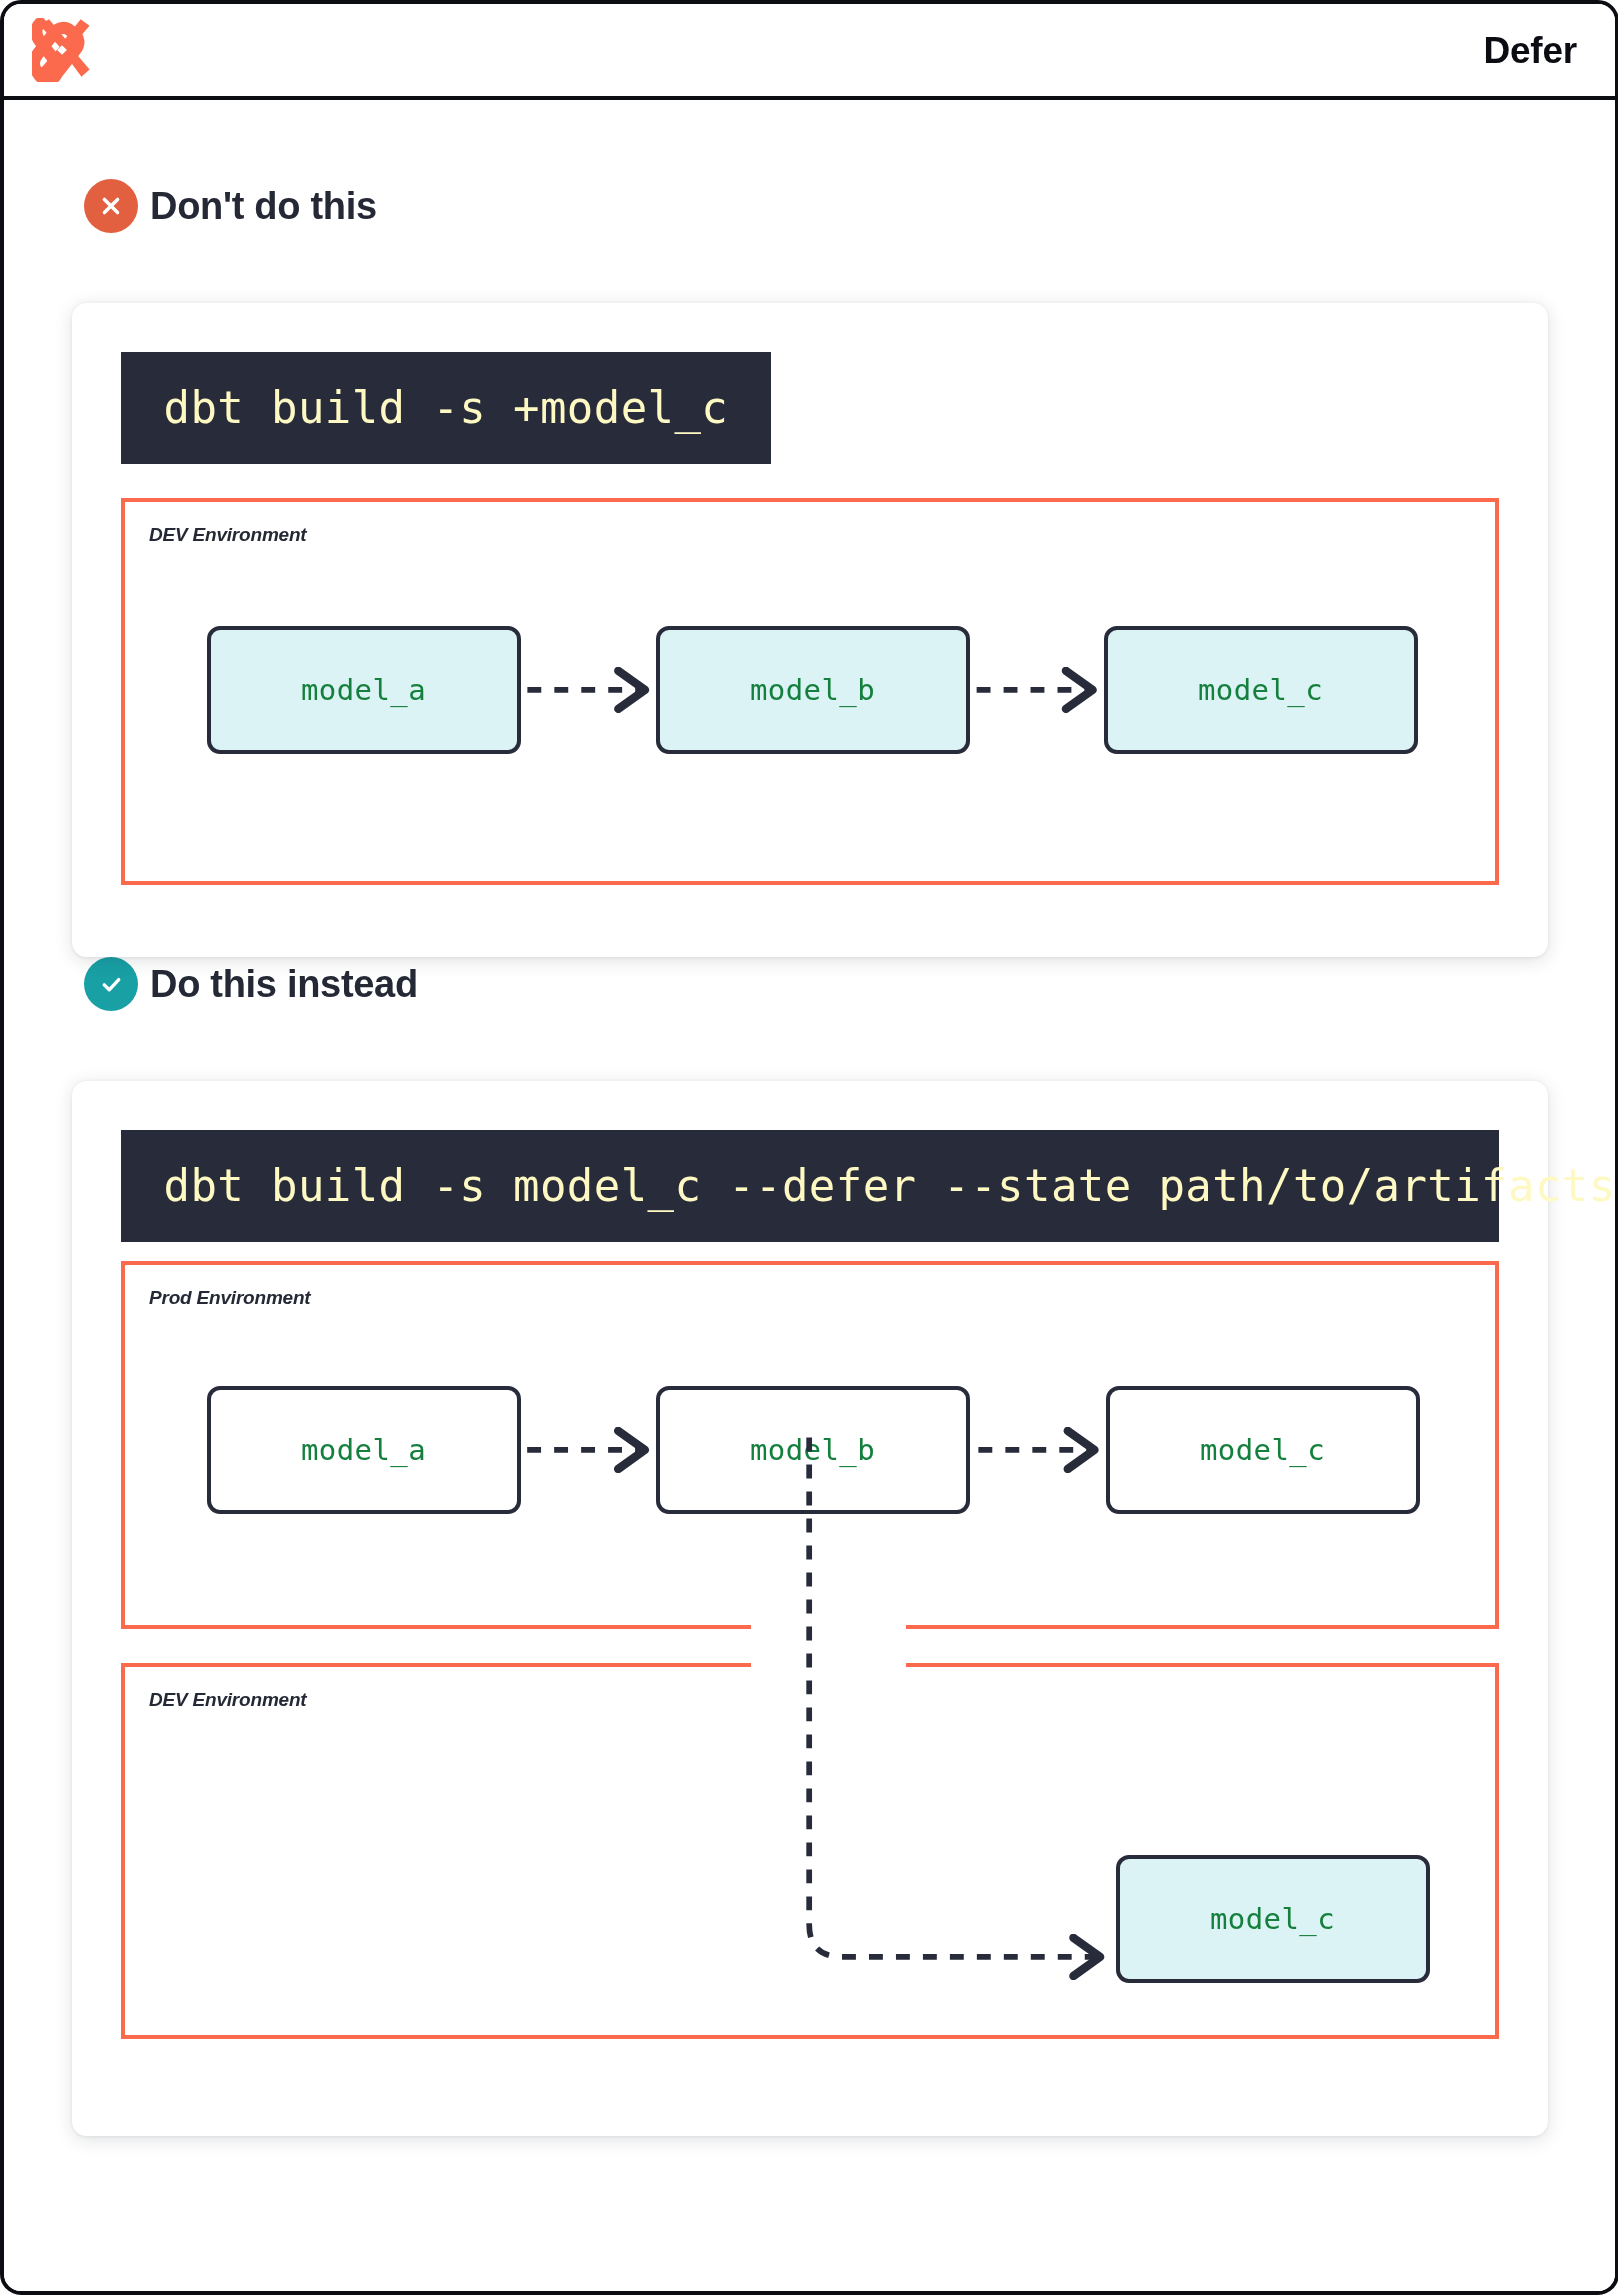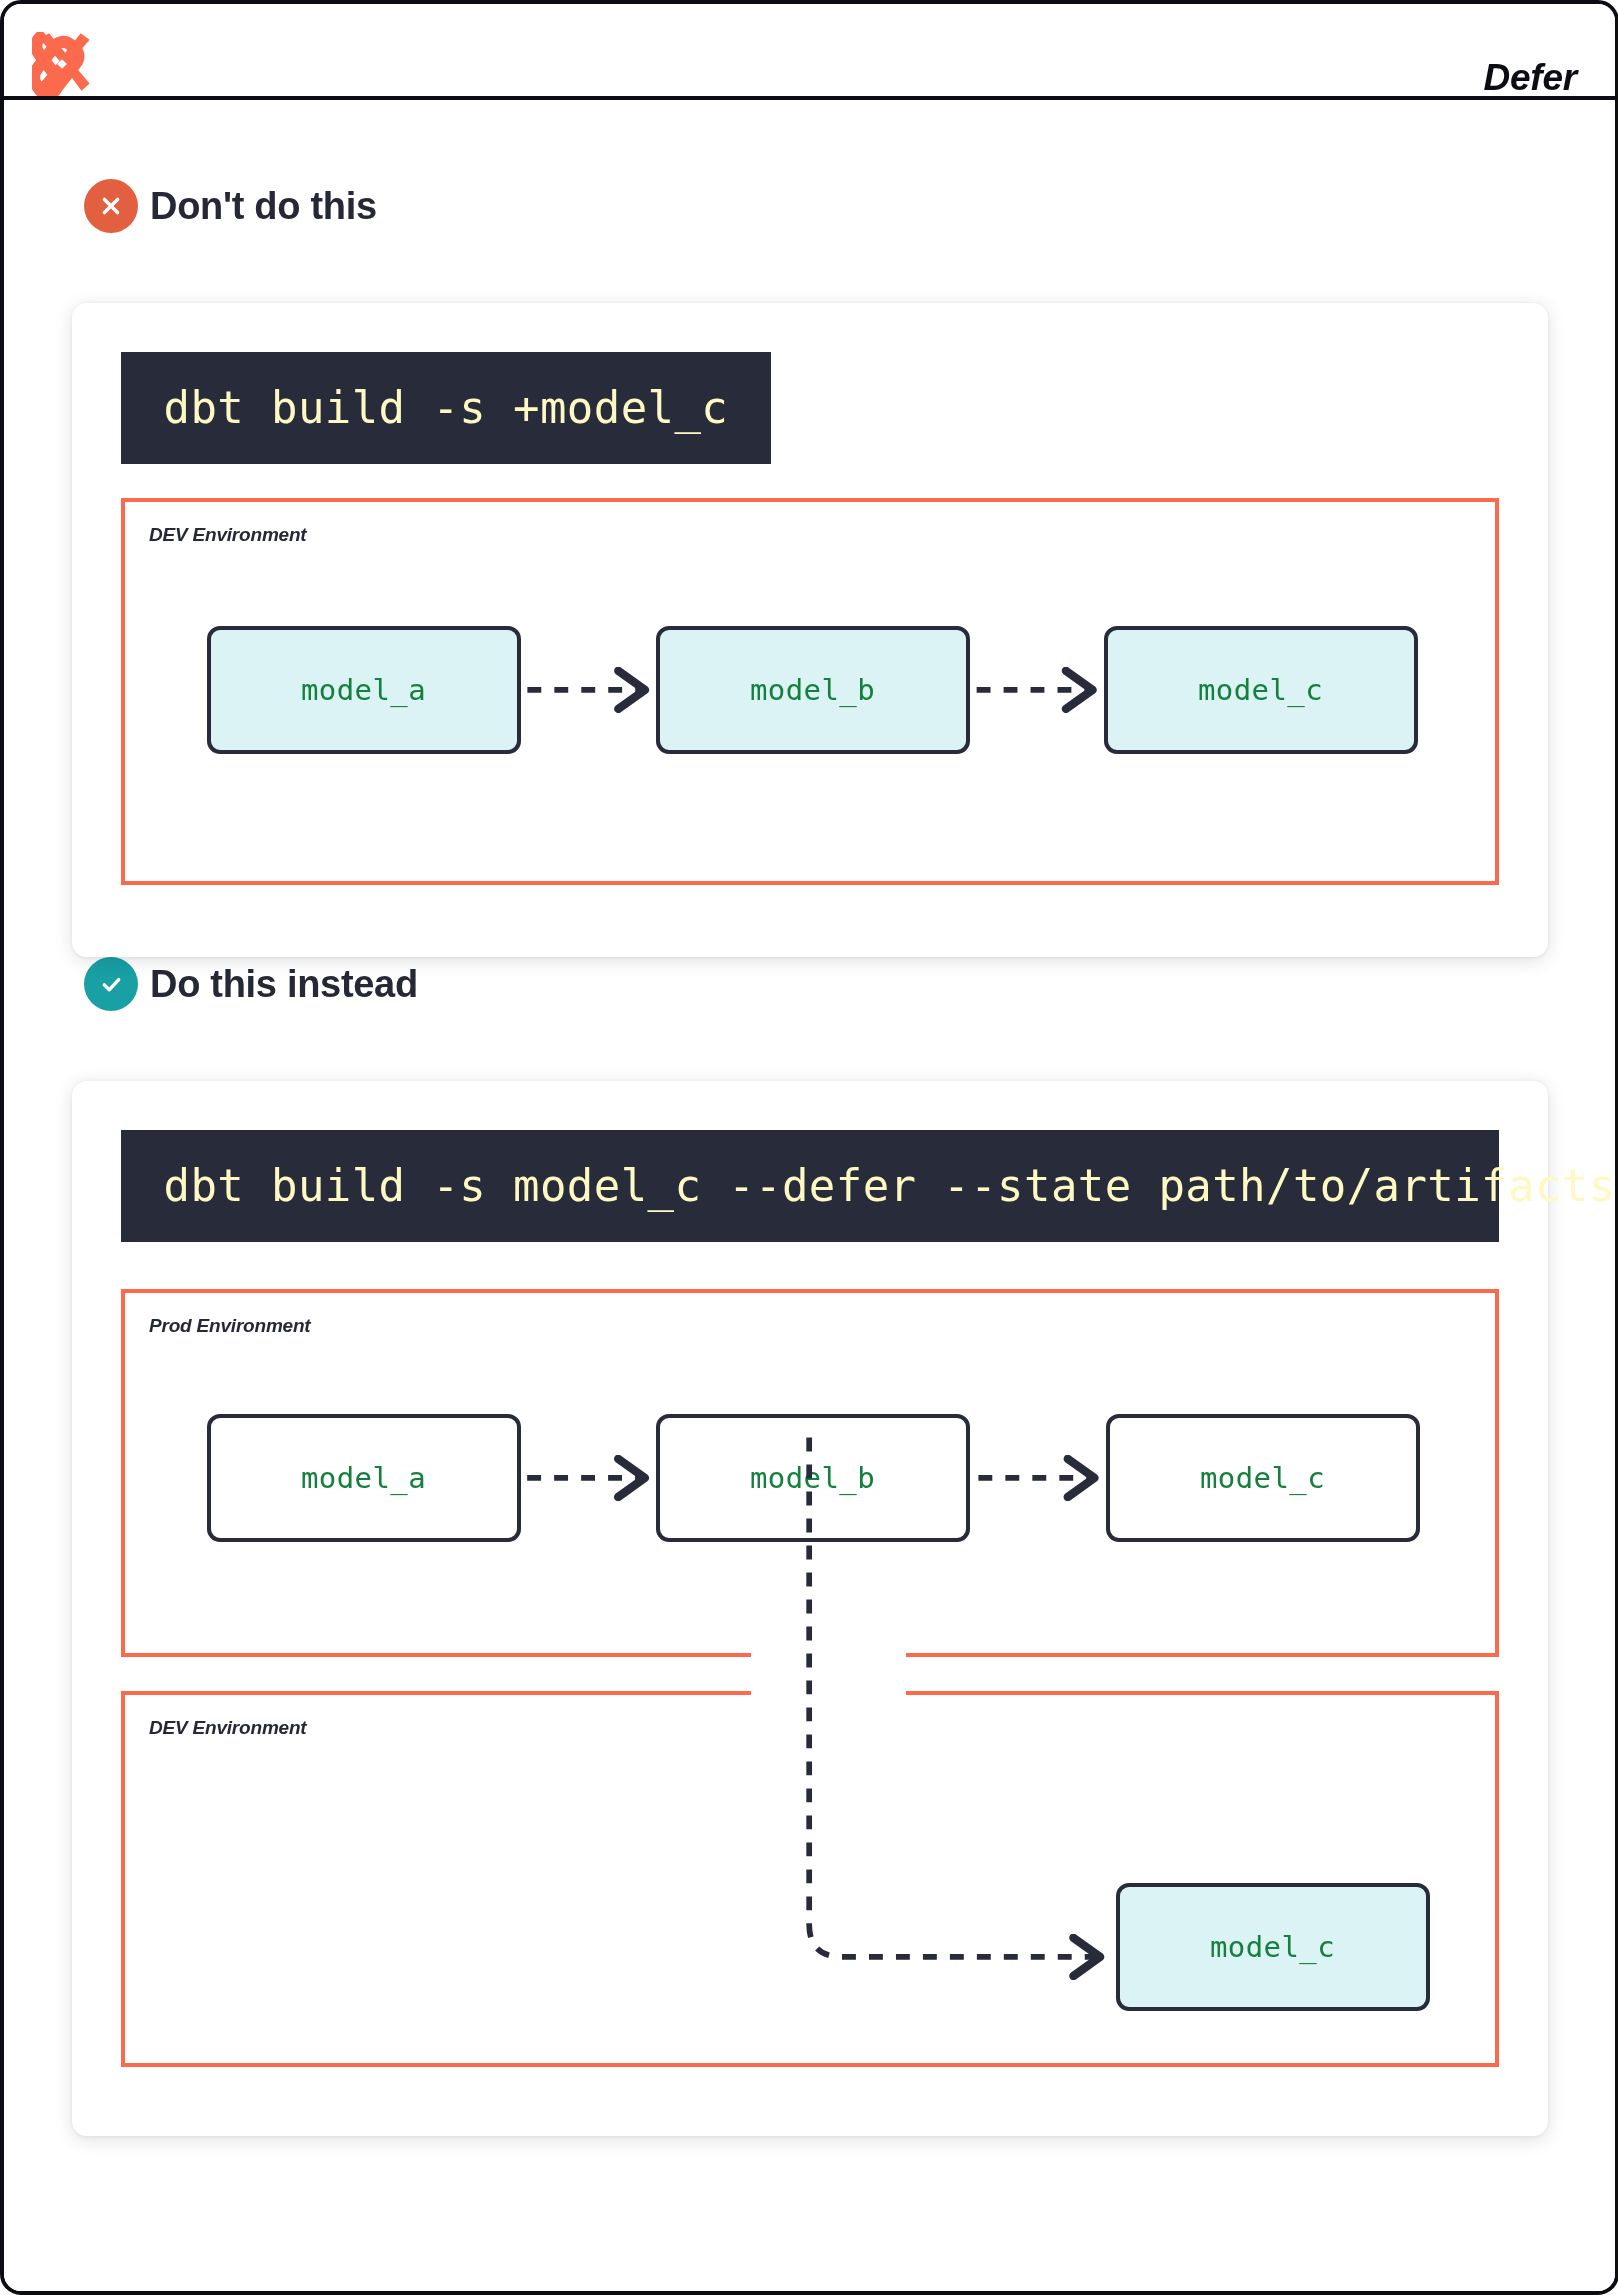--- a/index.html
+++ b/index.html
@@ -24,24 +24,23 @@
 
   
   .header {
     position: absolute;
     left: 0; top: 0;
     width: 100%;
     height: 96px;
     background: #ffffff;
     border-bottom: 4.9px solid #0b0d12;
     display: flex;
-    align-items: flex-end;
+    align-items: center;
     justify-content: space-between;
     padding: 0 38px 0 28px;
-    font-style: italic;
   }
 
   .logo {
     width: 60px;
     height: 64px;
     position: relative;
     flex: 0 0 auto;
   }
   .logo svg { display: block; width: 100%; height: 100%; }
 
@@ -236,21 +235,21 @@
         </div>
         <div class="section-title">Do this instead</div>
       </div>
 
       <div class="card" style="margin-top:70px; height:1055px;">
 
         <div class="code-wrap full">
           <div class="code">dbt build -s model_c --defer --state path/to/artifacts</div>
         </div>
 
-        <div class="env" style="margin:47px 49px 0 49px; height:368px;">
+        <div class="env" style="margin:19px 49px 0 49px; height:368px;">
           <div class="env-label">Prod Environment</div>
 
           <div class="node" style="left:82px; top:121px;">
             <span>model_a</span>
           </div>
           <div class="node" style="left:531px; top:121px;">
             <span>model_b</span>
           </div>
           <div class="node" style="left:981px; top:121px;">
             <span>model_c</span>

